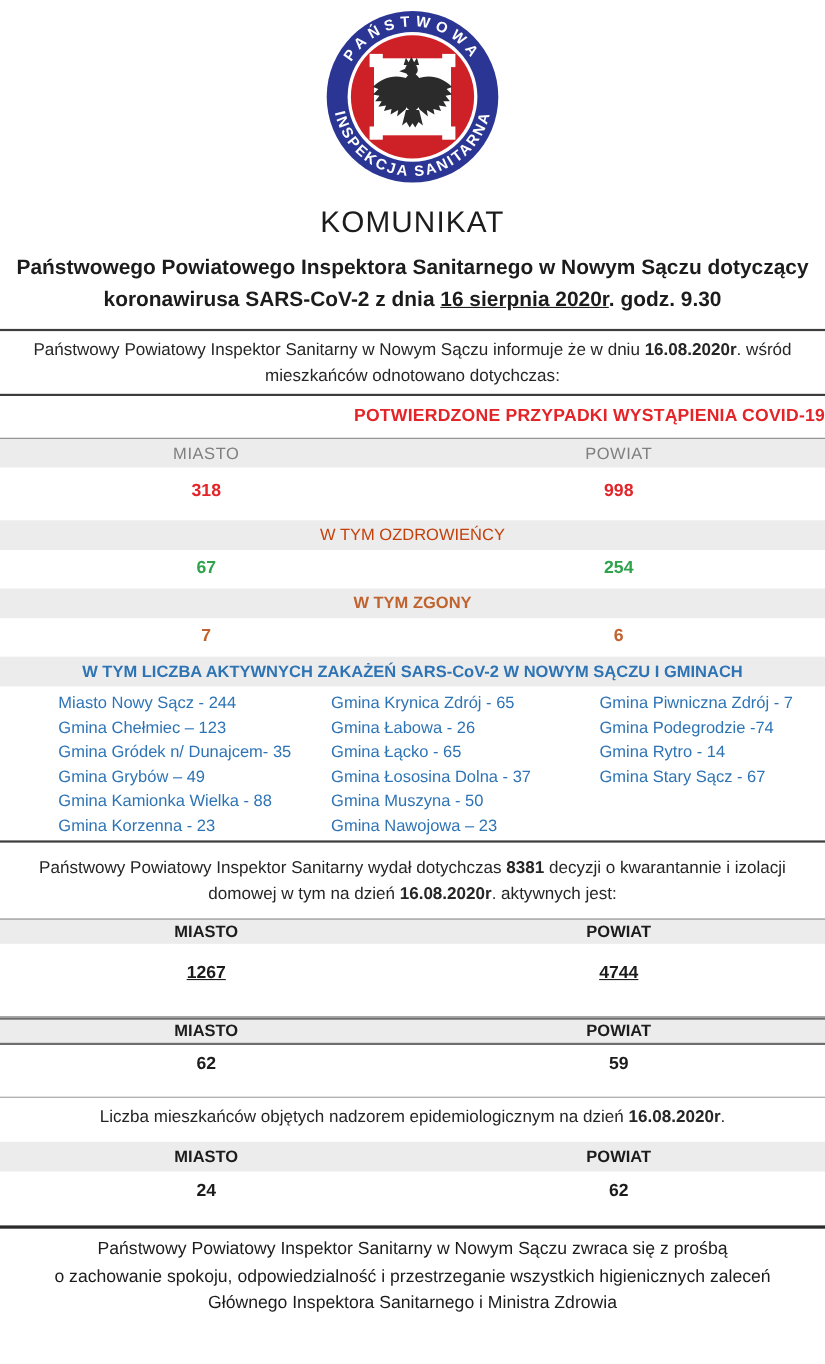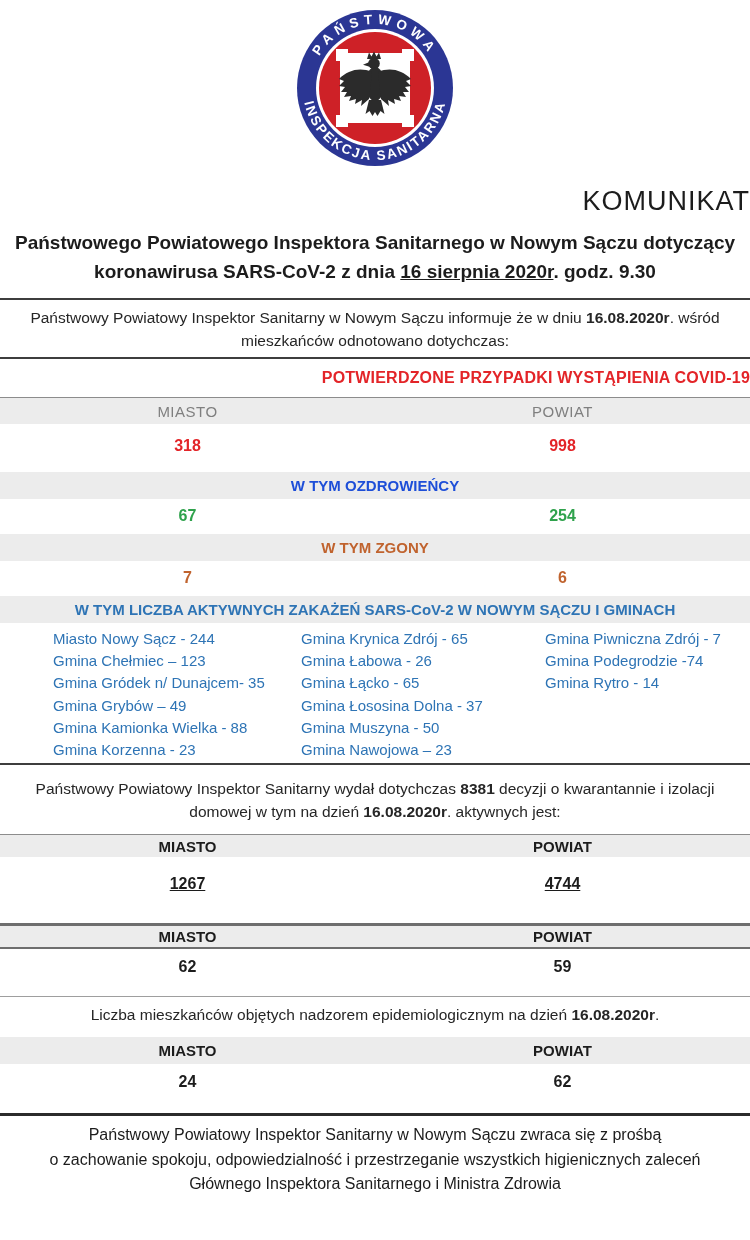--- a/index.html
+++ b/index.html
@@ -18,21 +18,21 @@
     overflow: hidden;
   }
 
   
   .logo-wrap { padding-top: 8px; text-align: center; }
   .logo-wrap svg { display: inline-block; }
 
   
   .doc-title {
     margin-top: 14px;
-    text-align: right;
+    text-align: center;
     font-size: 27px;
     font-weight: 400;
     letter-spacing: 1px;
     color: #1c1c1c;
   }
   .doc-subtitle {
     margin-top: 11px;
     text-align: center;
     font-size: 19px;
     font-weight: 700;
@@ -76,21 +76,21 @@
     text-align: center;
     font-size: 15px;
   }
   .bar.cols { display: flex; }
   .bar.cols > div { width: 50%; text-align: center; }
   .bar-border-top { border-top: 1px solid #8c8c8c; }
   .bar-border-both { border-top: 2px solid #6e6e6e; border-bottom: 2px solid #6e6e6e; }
 
   .hdr-gray  { color: #7f7f7f; font-weight: 400; letter-spacing: 0.5px; }
   .hdr-bold  { color: #1c1c1c; font-weight: 700; }
-  .hdr-green { color: #1d4ed8; font-weight: 700; }
+  .hdr-green { color: #c2410c; font-weight: 400; }
   .hdr-orange{ color: #c0632e; font-weight: 600; }
   .hdr-blue  { color: #2e74b5; font-weight: 700; }
 
   .valrow { display: flex; font-size: 16px; font-weight: 700; }
   .valrow > div { width: 50%; text-align: center; }
   .valrow.v1 { padding: 13px 0 17px; color: #e32428; }
   .valrow.v2 { padding: 8px 0 9px;  color: #2fa24c; }
   .valrow.v3 { padding: 8px 0 9px;  color: #c0632e; }
   .valrow.vb { color: #1c1c1c; }
   .valrow.pad-a { padding: 18px 0 30px; text-decoration: underline; }
@@ -219,20 +219,21 @@
       <span>Gmina Łabowa - 26</span>
       <span>Gmina Łącko - 65</span>
       <span>Gmina Łososina Dolna - 37</span>
       <span>Gmina Muszyna - 50</span>
       <span>Gmina Nawojowa – 23</span>
     </div>
     <div>
       <span>Gmina Piwniczna Zdrój - 7</span>
       <span>Gmina Podegrodzie -74</span>
       <span>Gmina Rytro - 14</span>
+      <span>Gmina Stary Sącz - 67</span>
     </div>
   </div>
 
   <hr class="rule-dark2">
 
   <p class="para mt6">
     <span>Państwowy Powiatowy Inspektor Sanitarny wydał dotychczas </span><b>8381</b><span> decyzji o kwarantannie i izolacji domowej w tym na dzień </span><b>16.08.2020r</b><span>. aktywnych jest:</span>
   </p>
 
   <div class="bar cols bar-border-top mt6" style="height:23px;line-height:23px;">

